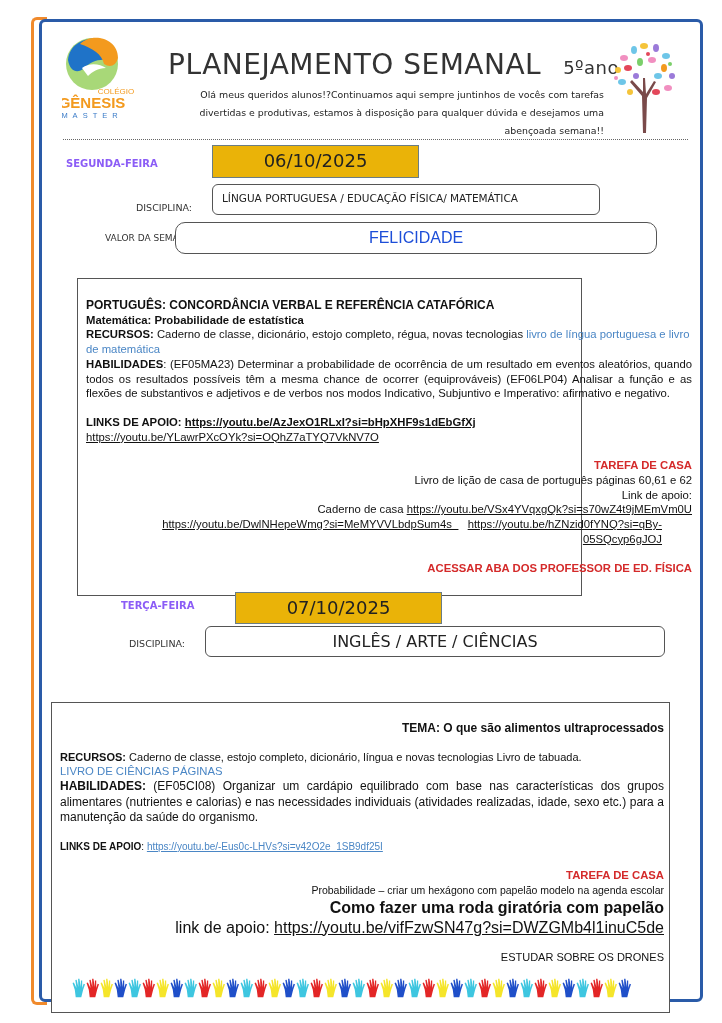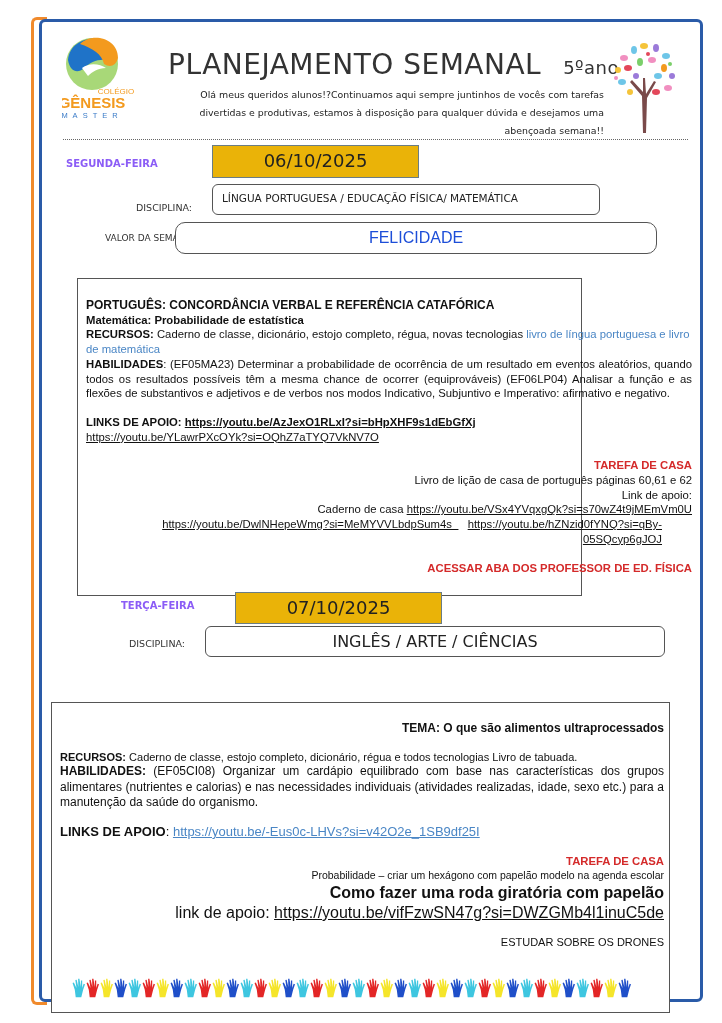--- a/index.html
+++ b/index.html
@@ -122,24 +122,25 @@
 
 <div class="abs small-label" style="left:129px; top:638px;">DISCIPLINA:</div>
 <div class="abs round-box" style="left:205px; top:626px; width:460px; height:31px;">
   <div style="position:absolute; left:0; right:0; top:5px; text-align:center; font-family:'DejaVu Sans',sans-serif; font-size:16px; color:#222;">INGLÊS / ARTE / CIÊNCIAS</div>
 </div>
 
 <div class="abs content-box" style="left:51px; top:686px; width:619px; height:311px;margin-top:16px;">
   <div class="txt" style="position:absolute; left:8px; top:18px; width:604px;">
     <div class="center" style="font-weight:bold; font-size:12px;">TEMA:  O que são alimentos ultraprocessados</div>
     <div style="height:14px;"></div>
-    <div style="font-size:11px;"><b>RECURSOS:</b><span> Caderno de classe, estojo completo, dicionário, régua e todos  tecnologias  Livro  de tabuada.</span></div>
+    <div style="font-size:11px;"><b>RECURSOS:</b><span> Caderno de classe, estojo completo, dicionário, língua e novas  tecnologias  Livro  de tabuada.</span></div>
+    <div class="blue">LIVRO DE CIÊNCIAS  PÁGINAS</div>
     <div style="text-align:justify; font-size:12px; line-height:15.5px;"><b>HABILIDADES:</b><span> (EF05CI08) Organizar um cardápio equilibrado com base nas características dos grupos alimentares (nutrientes e calorias) e nas necessidades individuais (atividades realizadas, idade, sexo etc.) para a manutenção da saúde do organismo.</span></div>
     <div style="height:14px;"></div>
-    <div style="font-size:13px;"><b>LINKS DE APOIO</b><span>: </span><span class="link blue" style="color:#4a86c5;">https://youtu.be/-Eus0c-LHVs?si=v42O2e_1SB9df25I</span></div>
+    <div style="font-size:10px;"><b>LINKS DE APOIO</b><span>: </span><span class="link blue" style="color:#4a86c5;">https://youtu.be/-Eus0c-LHVs?si=v42O2e_1SB9df25I</span></div>
     <div style="height:14px;"></div>
     <div class="center red">TAREFA  DE CASA</div>
     <div class="center" style="font-size:10.5px;">Probabilidade  – criar um hexágono  com papelão  modelo na agenda  escolar</div>
     <div class="center" style="font-weight:bold; font-size:16px; line-height:20px;">Como fazer uma roda giratória com papelão</div>
     <div class="center" style="font-size:16px; line-height:20px;"><span>link de apoio: </span><span class="link">https://youtu.be/vifFzwSN47g?si=DWZGMb4l1inuC5de</span></div>
     <div style="height:12px;"></div>
     <div class="center" style="font-size:11px;">ESTUDAR  SOBRE OS DRONES</div>
   </div>
 </div>
 

